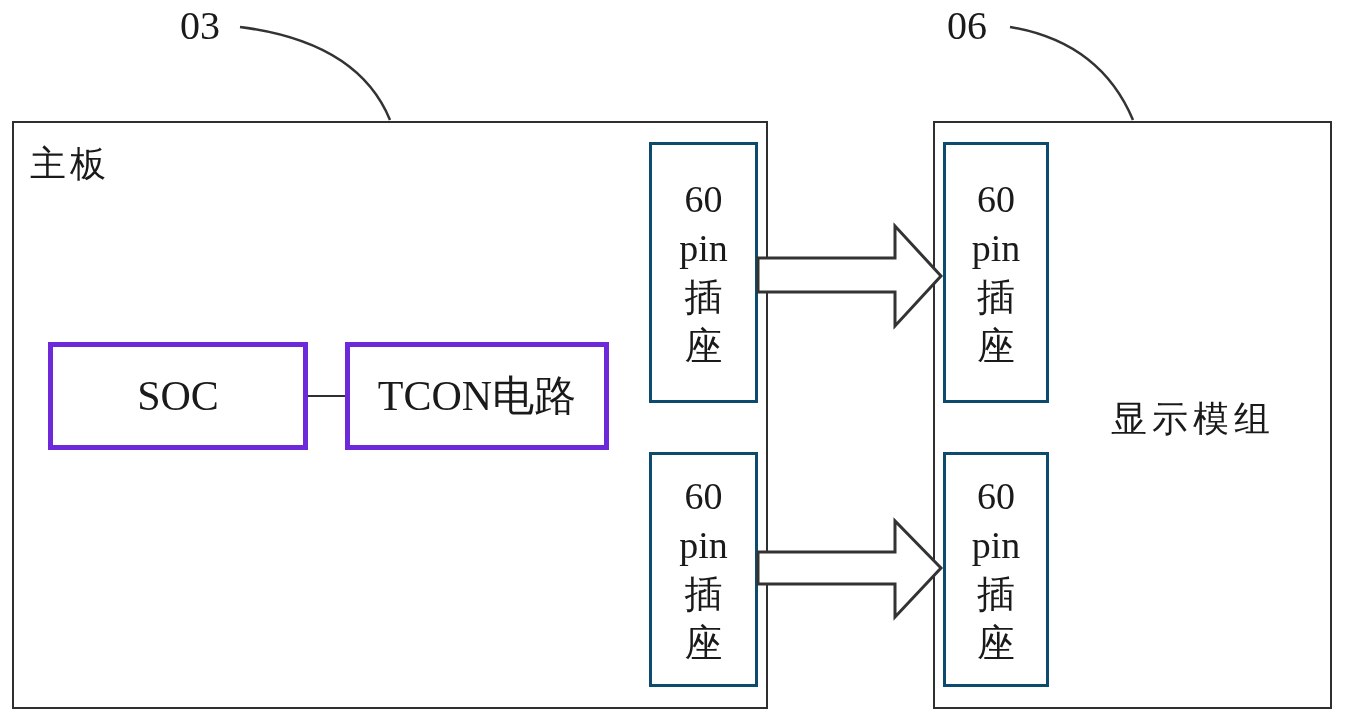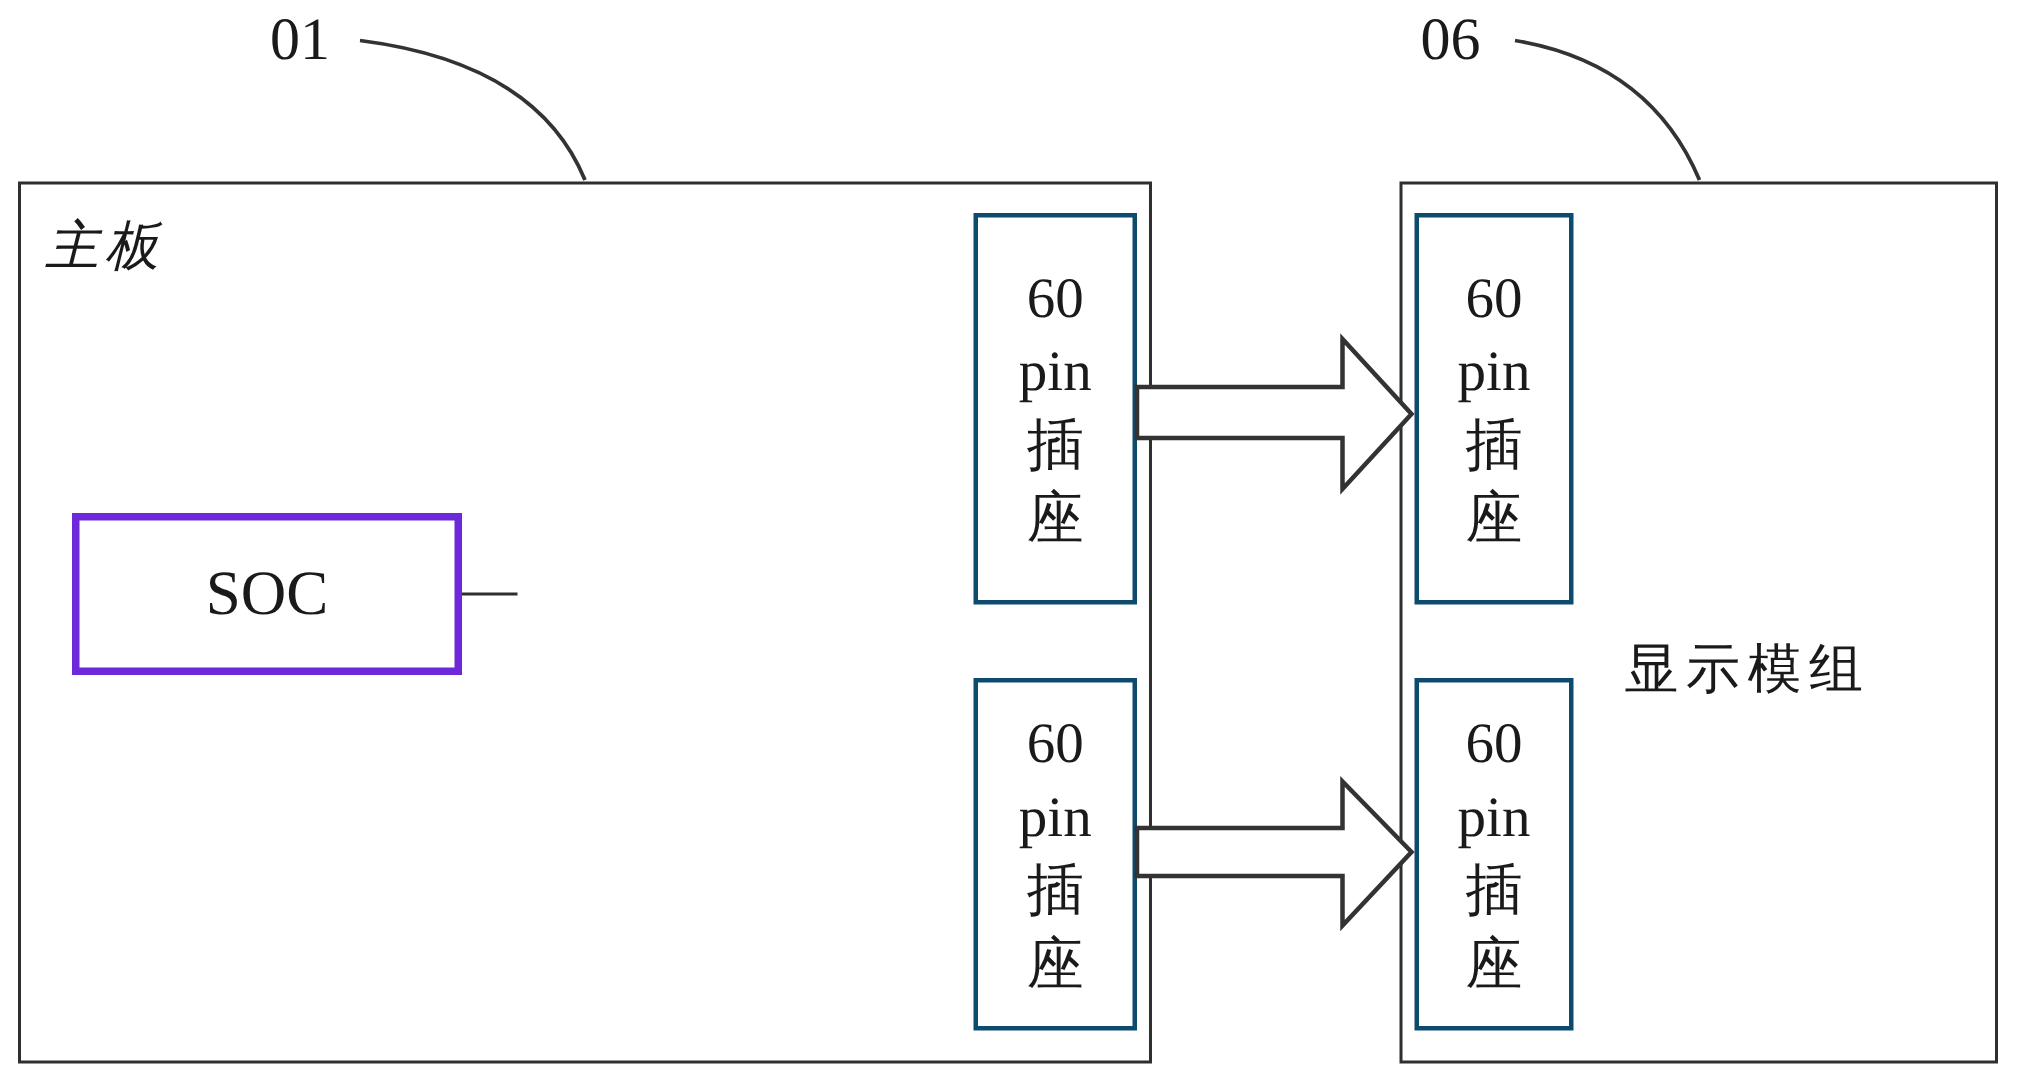--- a/index.html
+++ b/index.html
@@ -56,21 +56,20 @@
     line-height: 49px;
     text-align: center;
     white-space: nowrap;
   }
   .board-title {
     position: absolute;
     font-size: 36px;
     line-height: 1.2;
     letter-spacing: 4px;
     z-index: 3;
-    font-style: italic;
   }
   .soc-label, .tcon-label { font-size: 42px; }
   .display-title {
     position: absolute;
     font-size: 36px;
     letter-spacing: 5px;
     text-align: center;
     width: 220px;
     z-index: 3;
   }
@@ -81,50 +80,53 @@
     height: 724px;
     z-index: 5;
     pointer-events: none;
   }
 </style>
 </head>
 <body>
 
 <div id="figure-canvas">
 
-  <div class="abs callout-num" style="left:180px; top:6px;">01</div>
+  <div class="abs callout-num" style="left:180px; top:6px;">03</div>
 
   <div class="abs callout-num" style="left:947px; top:6px;">06</div>
 
   <div class="big-box" style="left:12px; top:121px; width:756px; height:588px;"></div>
 
   <div class="board-title" style="left:30px; top:143px;">主板</div>
 
   <div class="inner-box" style="left:48px; top:342px; width:260px; height:108px;">
     <span class="soc-label">SOC</span>
   </div>
 
+  <div class="inner-box" style="left:345px; top:342px; width:264px; height:108px;">
+    <span class="tcon-label">TCON电路</span>
+  </div>
 
   <div class="socket-box" style="left:649px; top:142px; width:109px; height:261px;">
     <span>60</span>
     <span>pin</span>
     <span>插</span>
     <span>座</span>
   </div>
 
   <div class="socket-box" style="left:649px; top:452px; width:109px; height:235px;">
     <span>60</span>
     <span>pin</span>
     <span>插</span>
     <span>座</span>
   </div>
 
   <div class="big-box" style="left:933px; top:121px; width:399px; height:588px;"></div>
 
-  <div class="display-title" style="left:1055px; top:422px;">显示模组</div>
+  <div class="display-title" style="left:1055px; top:395px;text-align:right;">显示模组</div>
 
   <div class="socket-box" style="left:943px; top:142px; width:106px; height:261px;">
     <span>60</span>
     <span>pin</span>
     <span>插</span>
     <span>座</span>
   </div>
 
   <div class="socket-box" style="left:943px; top:452px; width:106px; height:235px;">
     <span>60</span>

